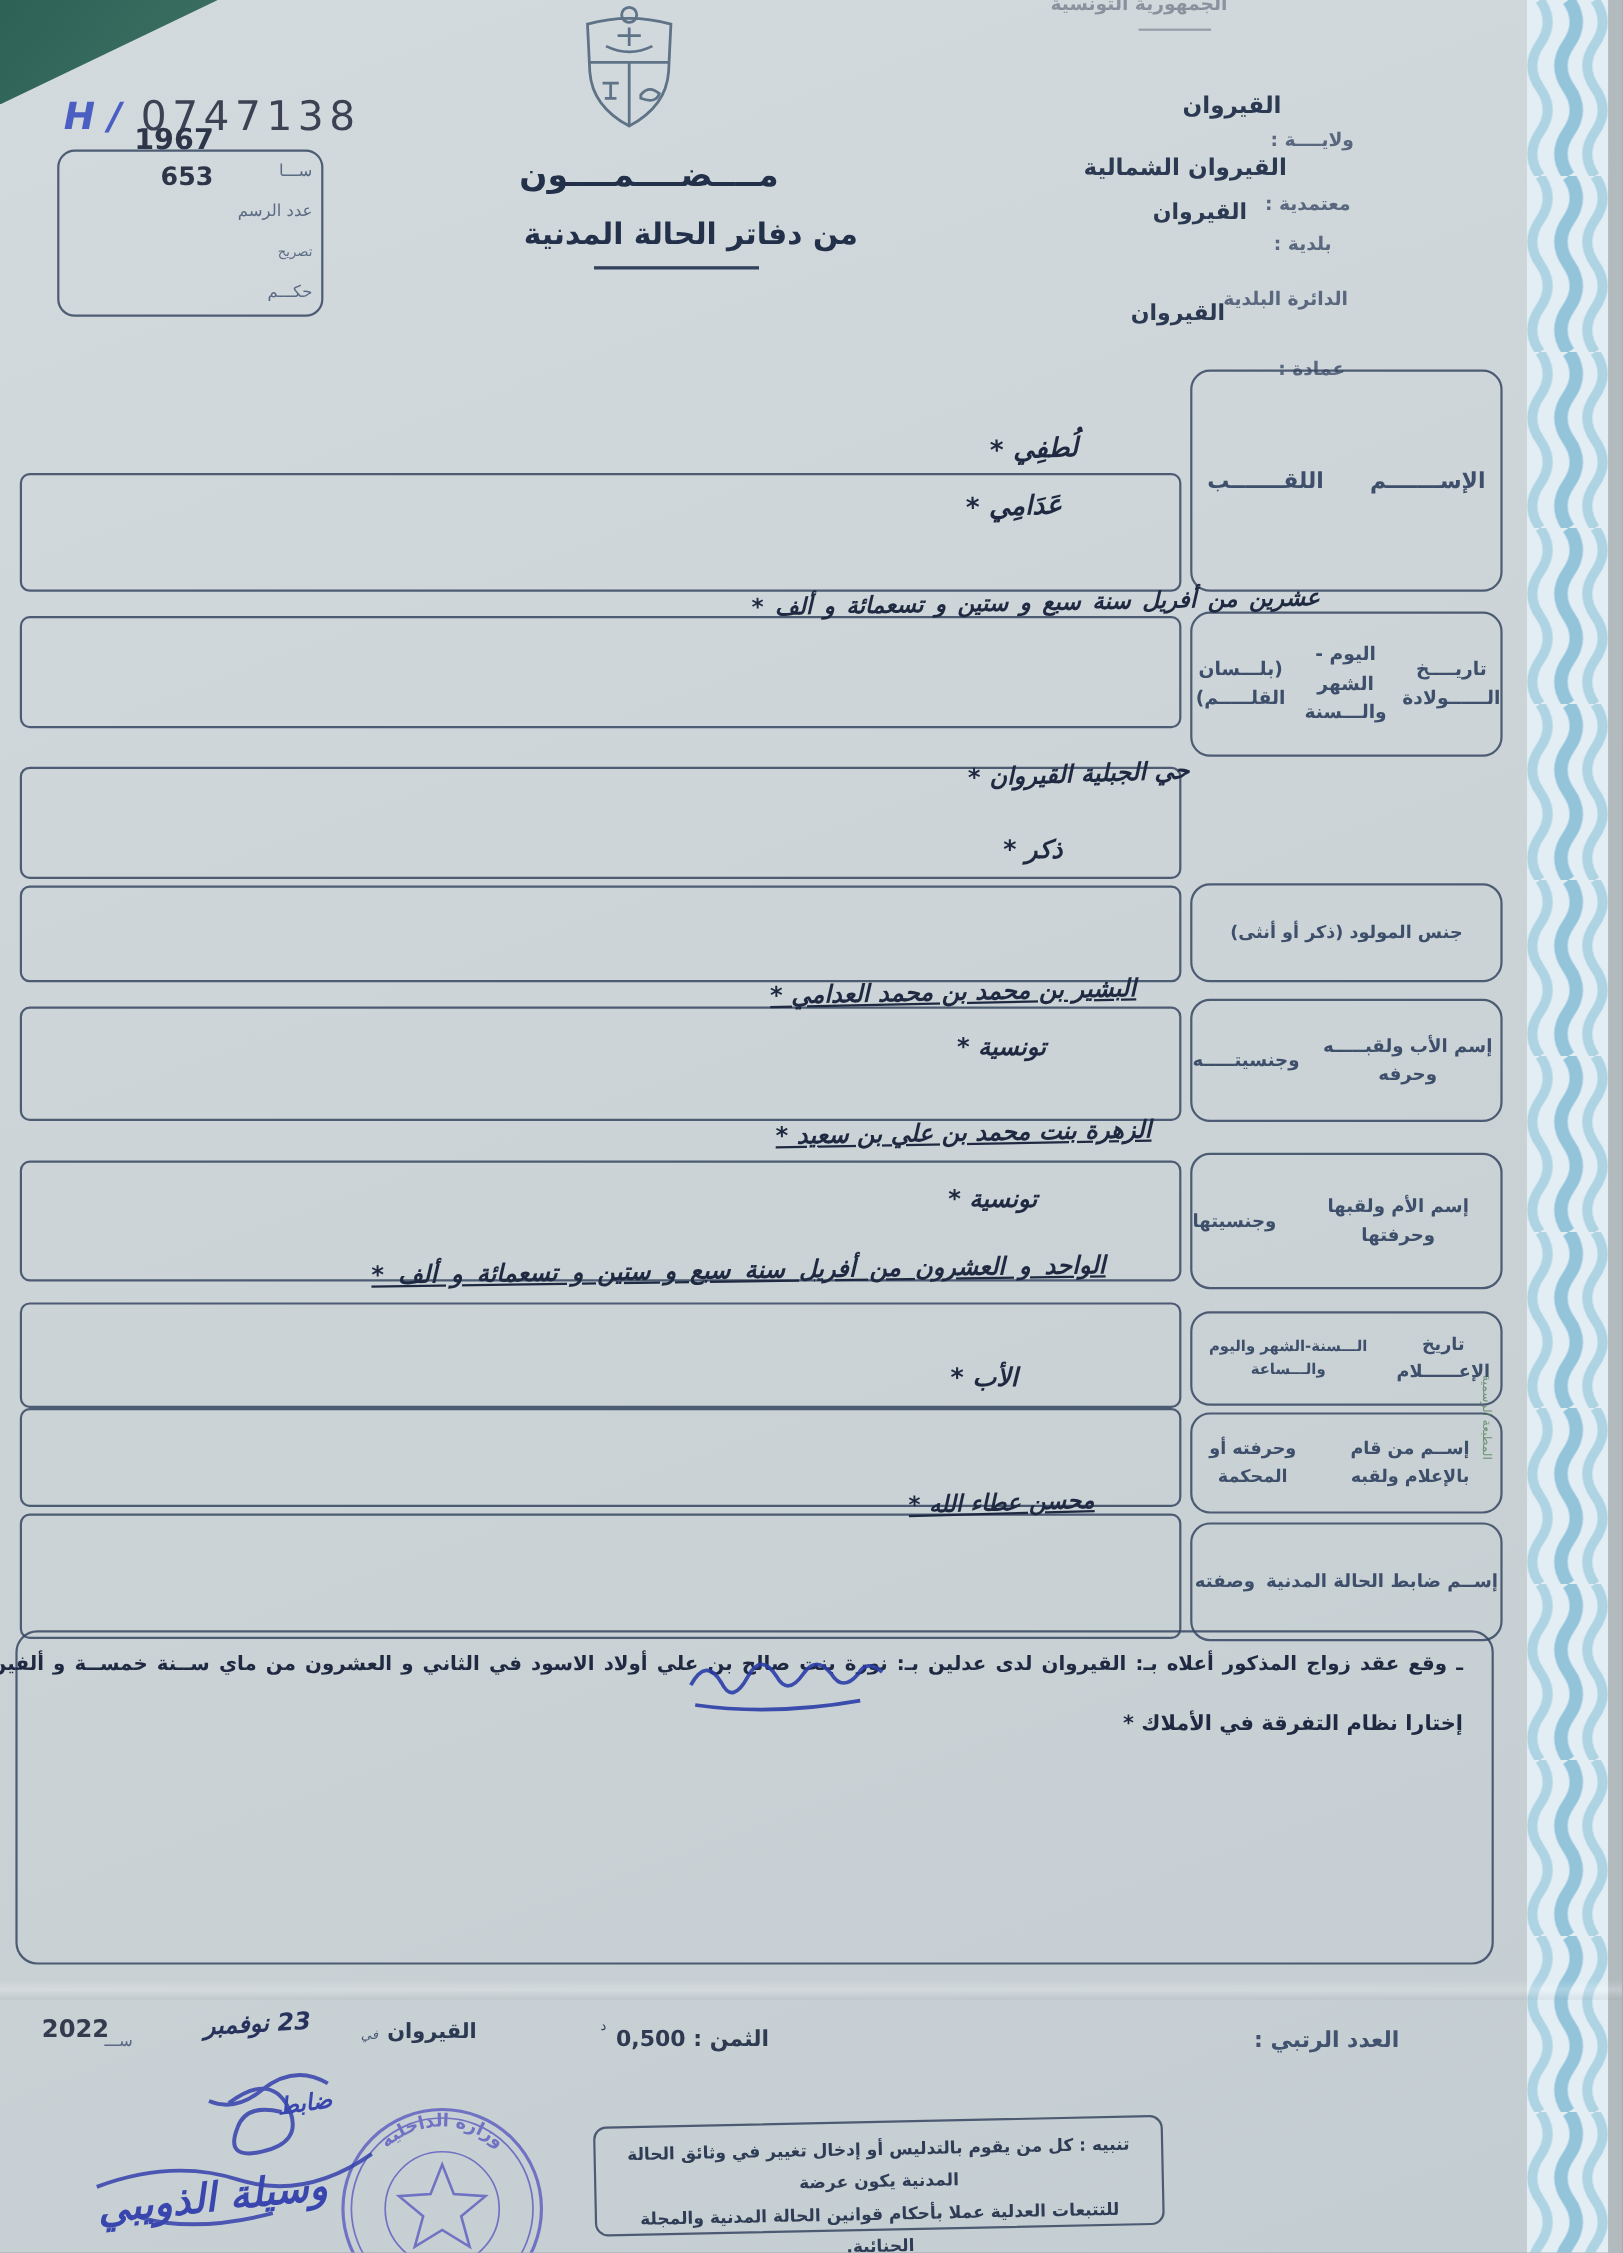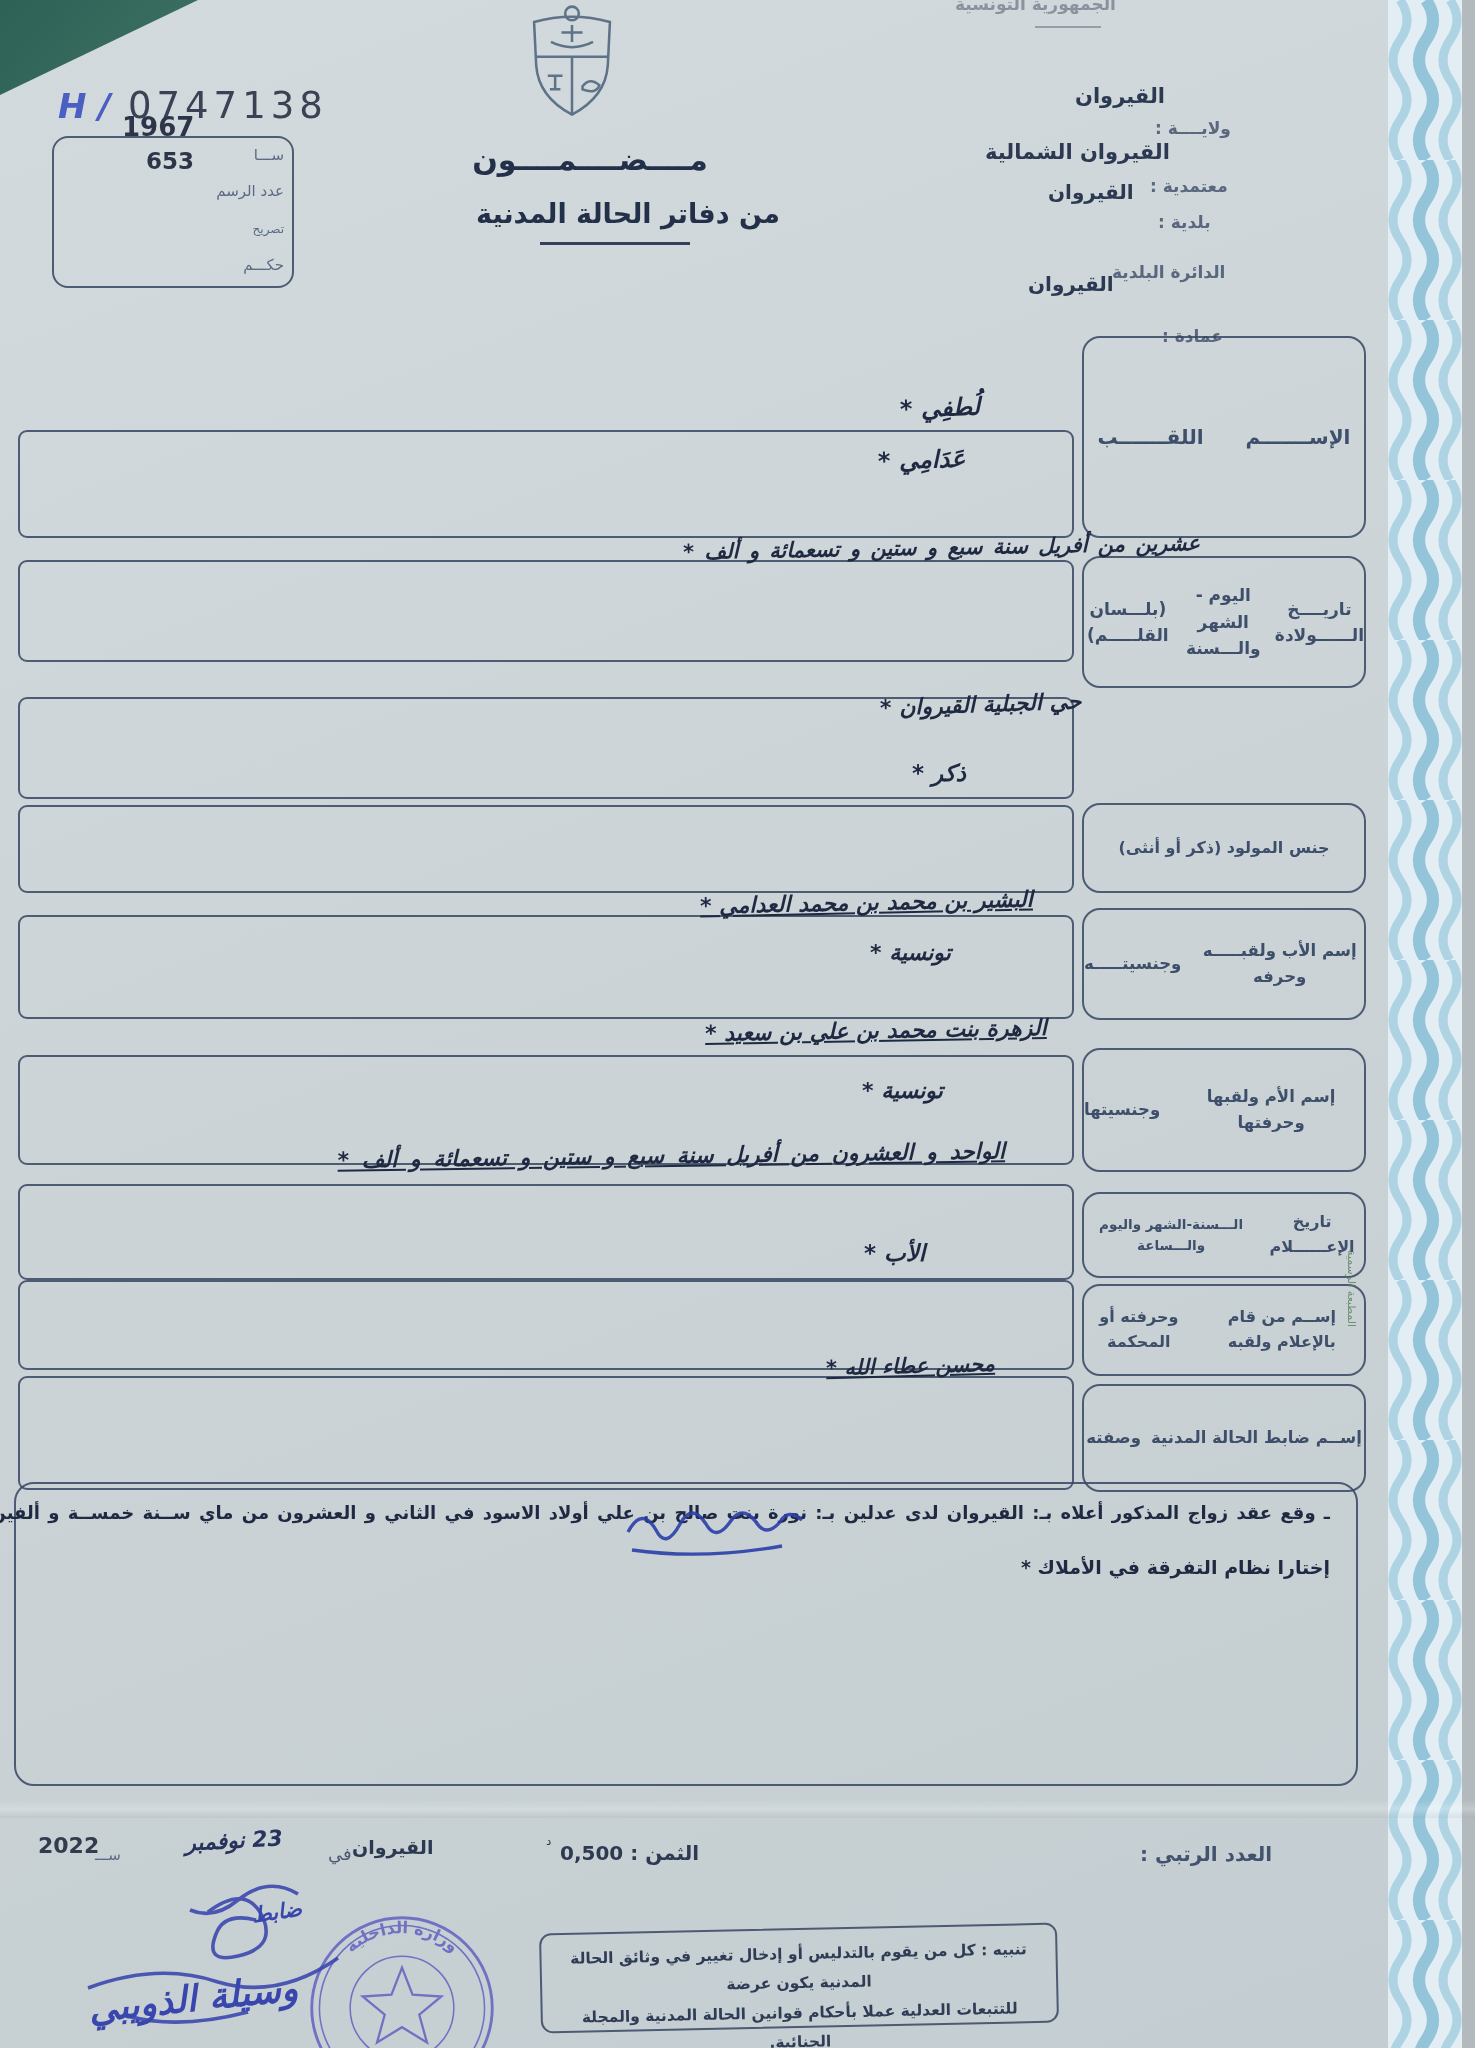--- a/index.html
+++ b/index.html
@@ -151,21 +151,21 @@
       <path d="M22,58 q70,10 150,-4"></path>
     </g>
   </svg>
 
   <div class="crease" style="top:1800px;"></div>
 
   <div class="p lb" style="left:1140px;top:1842px;font-size:20px;">العدد الرتبي :</div>
   <div class="p" style="left:560px;top:1841px;font-size:20px;font-weight:700;color:#2d3a52;">الثمن : 0,500</div>
   <div class="p" style="left:546px;top:1834px;font-size:12px;color:#2d3a52;">د</div>
   <div class="p" style="left:352px;top:1836px;font-size:19px;font-weight:700;">القيروان</div>
-  <div class="p" style="left:328px;top:1843px;font-size:18px;color:#4a5a74;">في</div>
+  <div class="p" style="left:328px;top:1843px;font-size:12px;color:#4a5a74;font-style:italic;">في</div>
   <div class="hw" style="left:185px;top:1828px;font-size:22px;transform:rotate(-3deg);color:#27335c;">23 نوفمبر</div>
   <div class="p" style="left:95px;top:1846px;font-size:15px;color:#5b6a84;">ســـ</div>
   <div class="p ltr" style="left:38px;top:1833px;font-size:22px;font-weight:700;color:#333c4e;">2022</div>
 
   <div class="warnbox" style="left:540px;top:1928px;width:518px;height:100px;transform:rotate(-1.2deg);
               padding:10px 18px;box-sizing:border-box;font-size:15.5px;line-height:1.9;">
     <div>تنبيه : كل من يقوم بالتدليس أو إدخال تغيير في وثائق الحالة المدنية يكون عرضة</div>
     <div>للتتبعات العدلية عملا بأحكام قوانين الحالة المدنية والمجلة الجنائية.</div>
   </div>
 

